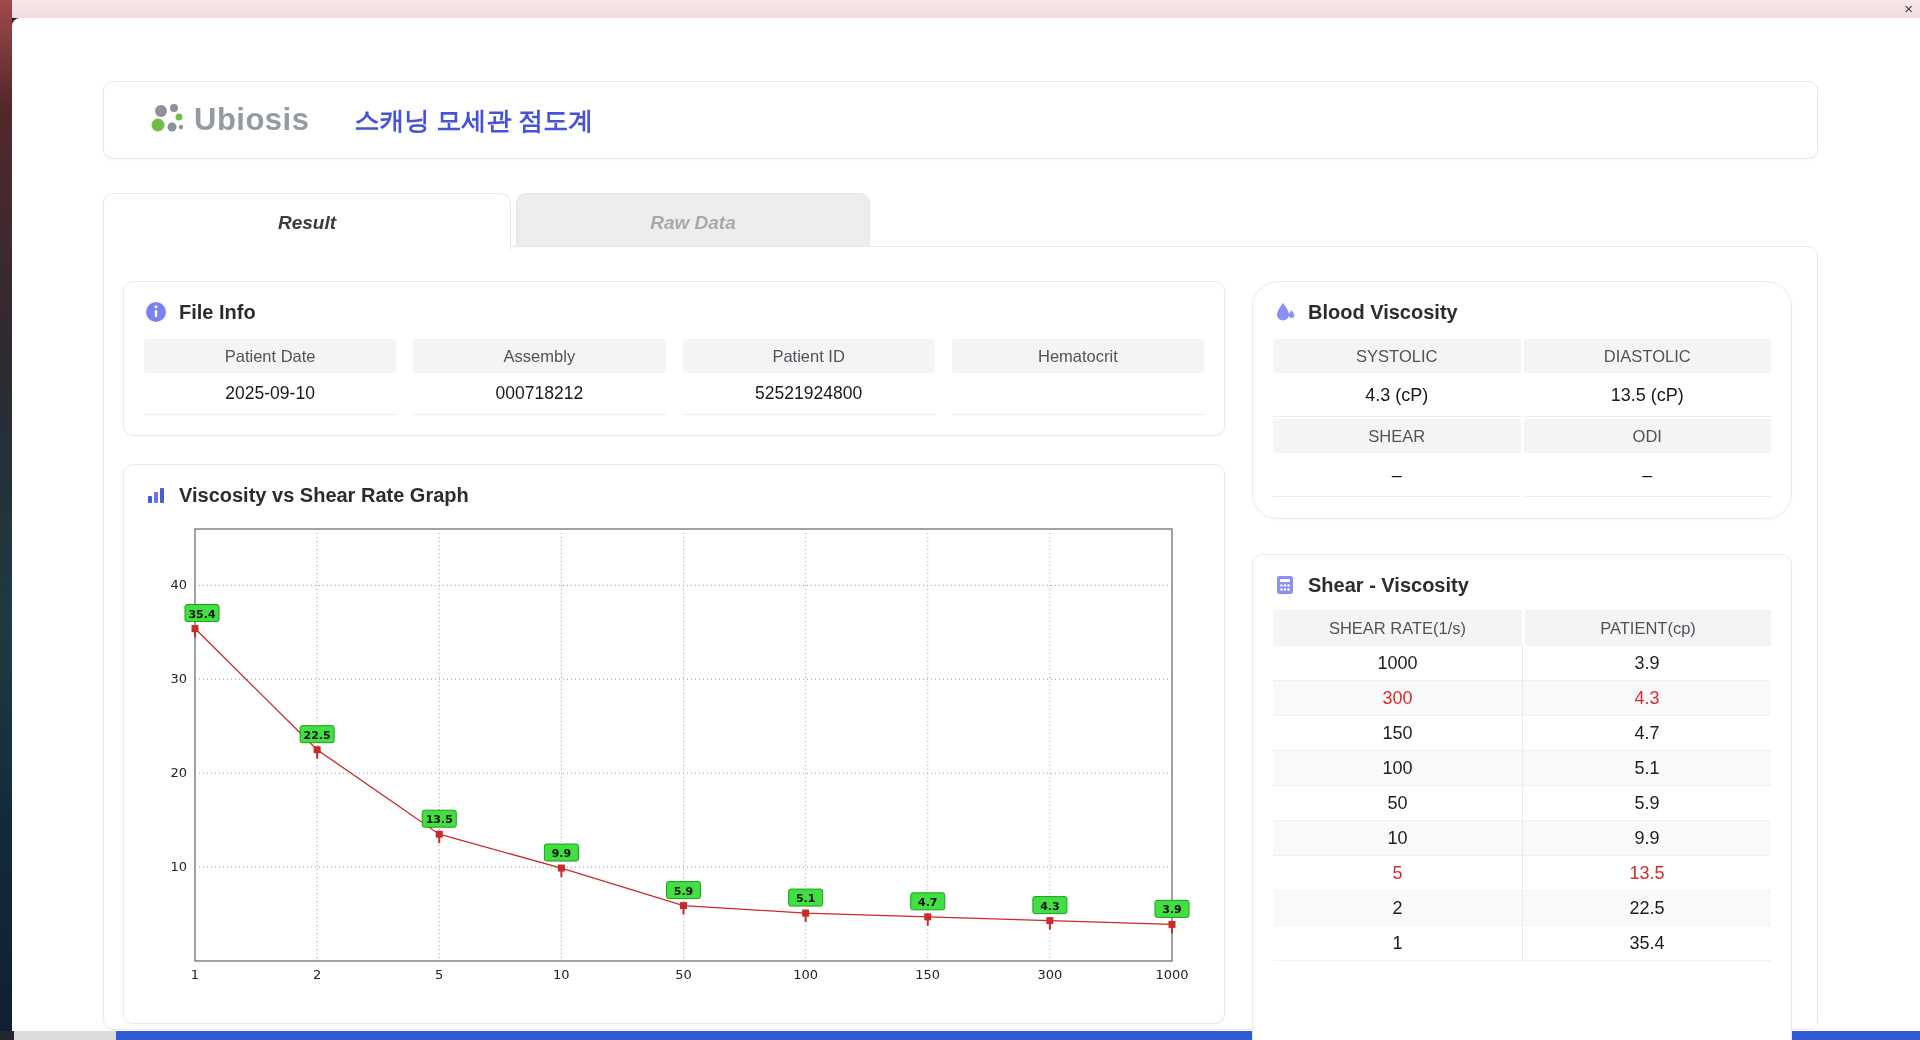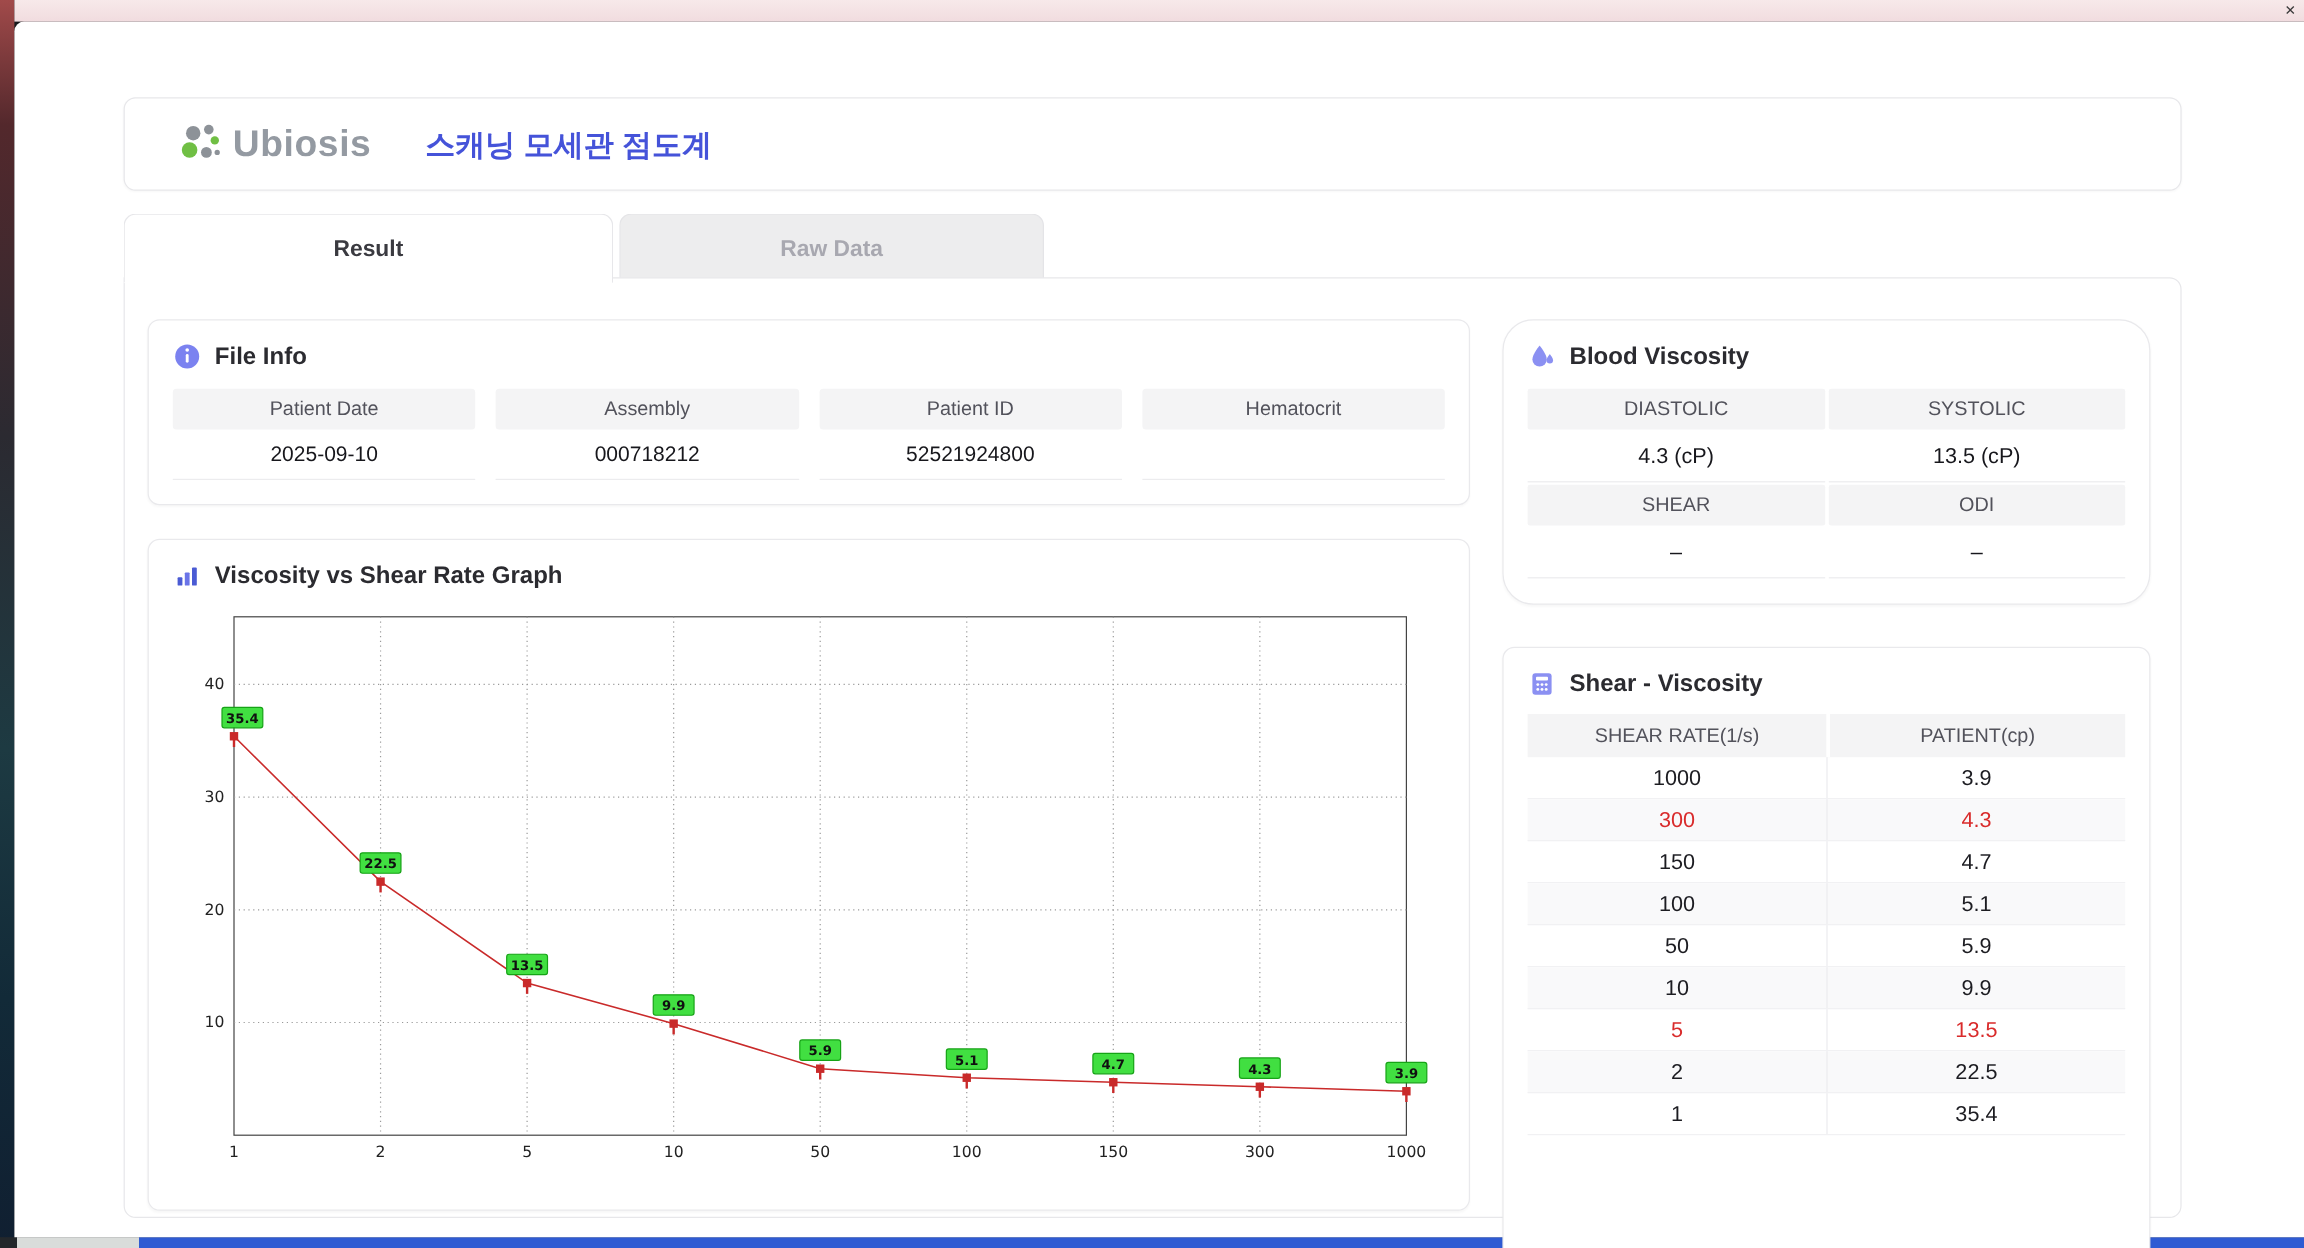--- a/index.html
+++ b/index.html
@@ -19,30 +19,30 @@
 
   
   .header-card { position:absolute; left:91px; top:63px; width:1715px; height:78px;
     border:1px solid #e7e7ea; border-radius:10px; background:#fff; display:flex; align-items:center; padding-left:44px;
     box-shadow:0 1px 2px rgba(0,0,0,0.03); }
   .logo { display:flex; align-items:center; gap:6px; }
   .logo-text { font-size:31px; font-weight:600; color:#949aa2; letter-spacing:0.5px; }
   .app-title { margin-left:45px; font-size:25px; font-weight:700; color:#4553d9; }
 
   
-  .tabs { position:absolute; left:91px; top:160px; display:flex; }
+  .tabs { position:absolute; left:91px; top:175px; display:flex;font-style:italic; }
   .tab { height:58px; line-height:58px; text-align:center; font-size:19px; font-weight:700;
     border-radius:10px 10px 0 0; }
   .tab.active { width:408px; background:#fff; border:1px solid #e7e7ea; border-bottom:1px solid #fff;
     color:#3a3a40; position:relative; z-index:2; margin-bottom:-1px; }
   .tab.inactive { width:354px; margin-left:5px; background:#ededee; border:1px solid #e4e4e7; border-bottom:none;
     color:#a8a8b0; }
 
   
-  .outer-card { position:absolute; left:91px; top:213px; width:1715px; height:784px;
+  .outer-card { position:absolute; left:91px; top:228px; width:1715px; height:784px;
     border:1px solid #e7e7ea; border-radius:0 10px 10px 10px; background:#fff;
     padding:34px 0 0 19px; display:flex; gap:27px; }
   .left-col { width:1102px; }
   .right-col { width:540px; }
 
   .card { background:#fff; border:1px solid #e9e9ec; border-radius:10px; box-shadow:0 1px 2px rgba(0,0,0,0.03); }
   .card-head { display:flex; align-items:center; gap:11px; }
   .card-head svg { width:24px; height:24px; }
   .card-title { font-size:20px; font-weight:700; color:#2b2b30; }
 
@@ -227,22 +227,22 @@
 
       <div class="card blood-card">
         <div class="card-head">
           <svg viewBox="0 0 24 24">
             <path d="M10 3 C10 3 4 10.5 4 14.5 A6 6 0 0 0 16 14.5 C16 10.5 10 3 10 3 Z" fill="#8b90f2"></path>
             <path d="M18.5 10 C18.5 10 15.8 13.4 15.8 15.2 A2.7 2.7 0 0 0 21.2 15.2 C21.2 13.4 18.5 10 18.5 10 Z" fill="#8b90f2"></path>
           </svg>
           <span class="card-title">Blood Viscosity</span>
         </div>
         <div class="bv-grid">
+          <div class="bv-label">SYSTOLIC</div>
           <div class="bv-label">DIASTOLIC</div>
-          <div class="bv-label">SYSTOLIC</div>
           <div class="bv-value">4.3 (cP)</div>
           <div class="bv-value">13.5 (cP)</div>
           <div class="bv-label">SHEAR</div>
           <div class="bv-label">ODI</div>
           <div class="bv-value">–</div>
           <div class="bv-value">–</div>
         </div>
       </div>
 
       <div class="card shear-card">

